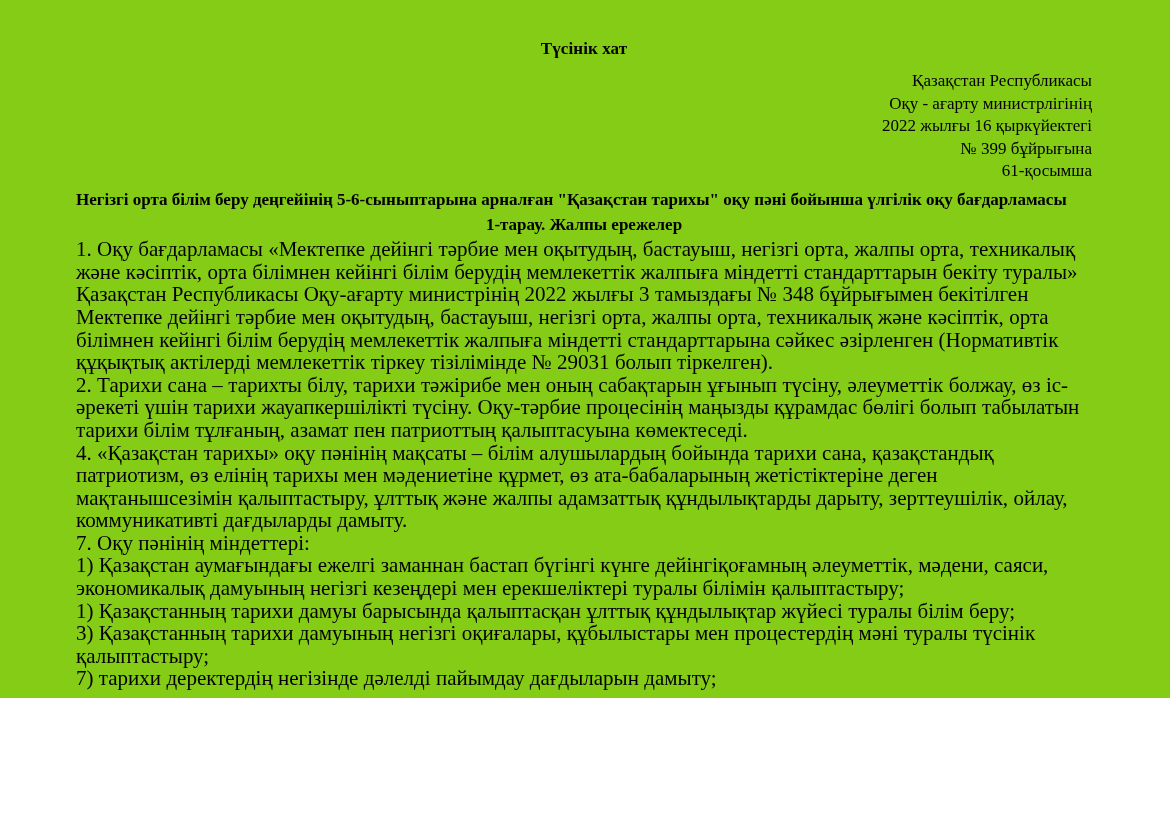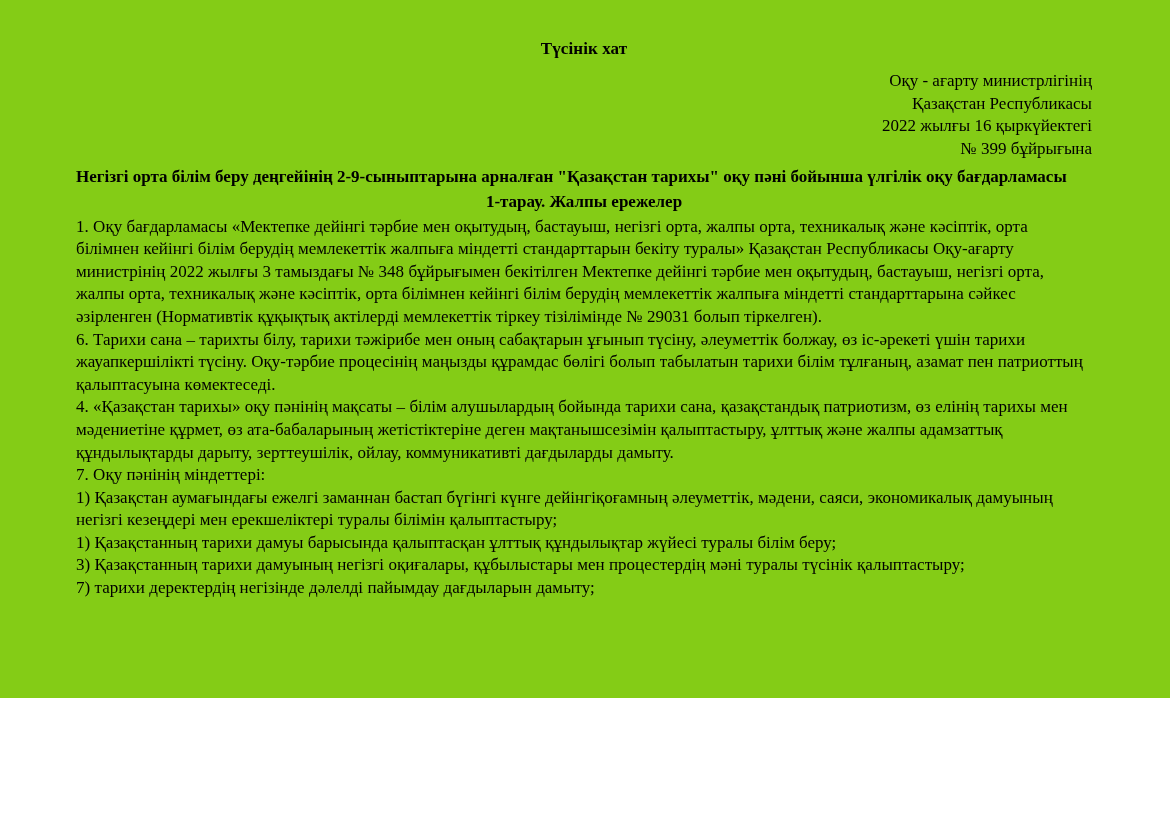--- a/index.html
+++ b/index.html
@@ -53,50 +53,51 @@
     margin: 0 0 2px 0;
   }
   .chapter-heading {
     font-size: 17px;
     font-weight: bold;
     text-align: center;
     line-height: 22.6px;
     margin: 0 0 2px 0;
   }
   .body-para {
-    font-size: 17px;
+    font-size: 21px;
     line-height: 22.6px;
     text-align: left;
     margin: 0;
     text-indent: 0;
     hyphens: none;
     word-spacing: 0.1px;
   }
 </style>
 </head>
 <body>
 
 <div class="page">
   <div class="content">
 
     <h1 class="doc-title">Түсінік хат</h1>
 
     <div class="approval-block">
+      <span class="line">Қазақстан Республикасы</span>
       <span class="line">Оқу - ағарту министрлігінің</span>
-      <span class="line">Қазақстан Республикасы</span>
       <span class="line">2022 жылғы 16 қыркүйектегі</span>
       <span class="line">№ 399 бұйрығына</span>
+      <span class="line">61-қосымша</span>
     </div>
 
-    <p class="program-title">Негізгі орта білім беру деңгейінің 2-9-сыныптарына арналған "Қазақстан тарихы" оқу пәні бойынша үлгілік оқу бағдарламасы</p>
+    <p class="program-title">Негізгі орта білім беру деңгейінің 5-6-сыныптарына арналған "Қазақстан тарихы" оқу пәні бойынша үлгілік оқу бағдарламасы</p>
 
     <p class="chapter-heading">1-тарау. Жалпы ережелер</p>
 
     <p class="body-para">1. Оқу бағдарламасы «Мектепке дейінгі тәрбие мен оқытудың, бастауыш, негізгі орта, жалпы орта, техникалық және кәсіптік, орта білімнен кейінгі білім берудің мемлекеттік жалпыға міндетті стандарттарын бекіту туралы» Қазақстан Республикасы Оқу-ағарту министрінің 2022 жылғы 3 тамыздағы № 348 бұйрығымен бекітілген Мектепке дейінгі тәрбие мен оқытудың, бастауыш, негізгі орта, жалпы орта, техникалық және кәсіптік, орта білімнен кейінгі білім берудің мемлекеттік жалпыға міндетті стандарттарына сәйкес әзірленген (Нормативтік құқықтық актілерді мемлекеттік тіркеу тізілімінде № 29031 болып тіркелген).</p>
-    <p class="body-para">6. Тарихи сана – тарихты білу, тарихи тәжірибе мен оның сабақтарын ұғынып түсіну, әлеуметтік болжау, өз іс-әрекеті үшін тарихи жауапкершілікті түсіну. Оқу-тәрбие процесінің маңызды құрамдас бөлігі болып табылатын тарихи білім тұлғаның, азамат пен патриоттың қалыптасуына көмектеседі.</p>
+    <p class="body-para">2. Тарихи сана – тарихты білу, тарихи тәжірибе мен оның сабақтарын ұғынып түсіну, әлеуметтік болжау, өз іс-әрекеті үшін тарихи жауапкершілікті түсіну. Оқу-тәрбие процесінің маңызды құрамдас бөлігі болып табылатын тарихи білім тұлғаның, азамат пен патриоттың қалыптасуына көмектеседі.</p>
     <p class="body-para">4. «Қазақстан тарихы» оқу пәнінің мақсаты – білім алушылардың бойында тарихи сана, қазақстандық патриотизм, өз елінің тарихы мен мәдениетіне құрмет, өз ата-бабаларының жетістіктеріне деген мақтанышсезімін қалыптастыру, ұлттық және жалпы адамзаттық құндылықтарды дарыту, зерттеушілік, ойлау, коммуникативті дағдыларды дамыту.</p>
     <p class="body-para">7. Оқу пәнінің міндеттері:</p>
     <p class="body-para">1) Қазақстан аумағындағы ежелгі заманнан бастап бүгінгі күнге дейінгіқоғамның әлеуметтік, мәдени, саяси, экономикалық дамуының негізгі кезеңдері мен ерекшеліктері туралы білімін қалыптастыру;</p>
     <p class="body-para">1) Қазақстанның тарихи дамуы барысында қалыптасқан ұлттық құндылықтар жүйесі туралы білім беру;</p>
     <p class="body-para">3) Қазақстанның тарихи дамуының негізгі оқиғалары, құбылыстары мен процестердің мәні туралы түсінік қалыптастыру;</p>
     <p class="body-para">7) тарихи деректердің негізінде дәлелді пайымдау дағдыларын дамыту;</p>
 
   </div>
 </div>
 

